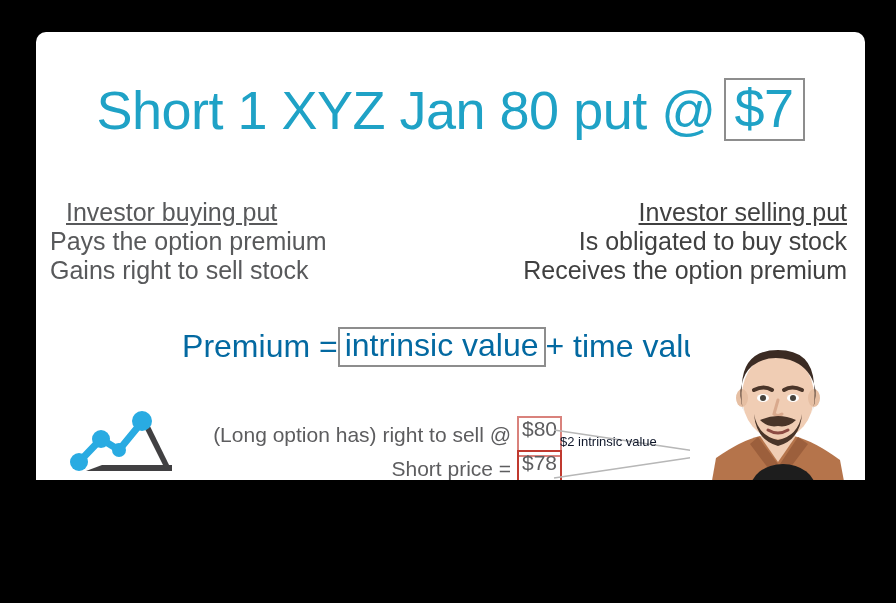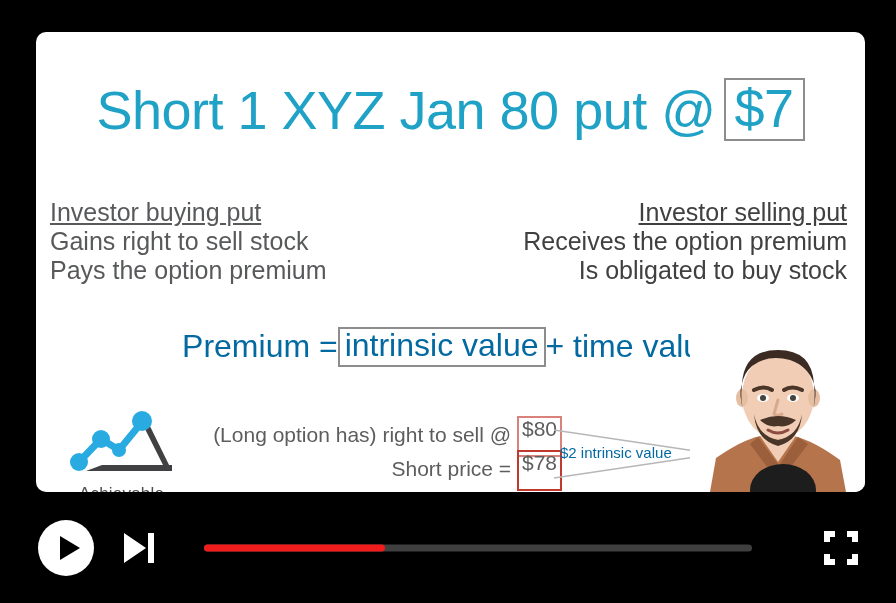--- a/index.html
+++ b/index.html
@@ -5,21 +5,21 @@
   html,body{margin:0;padding:0;background:#000;}
   body{
     width:896px;height:603px;overflow:hidden;
     font-family:"Liberation Sans", sans-serif;
     -webkit-font-smoothing:antialiased;
   }
 
   
   #player{
     position:relative;
-    width:896px;height:603px;
+    width:896px;height:480px;
     background:#000;
     border-radius:14px;
     overflow:hidden;
   }
 
   
   #slide{
     position:absolute;
     left:36px;top:32px;
     width:829px;height:460px;
@@ -61,21 +61,21 @@
   }
   .col{
     position:absolute;
     top:0;
     font-size:25px;
     line-height:29px;
     white-space:nowrap;
   }
   .col-left{ left:14px; text-align:left; color:#58595b; }
   .col-right{ right:18px; text-align:right; color:#404040; }
-  .col-head{ text-decoration:underline; text-underline-offset:2px; }
+  .col-head{ text-decoration:underline; text-underline-offset:2px;margin-left:16px; }
 
   
   #formula{
     position:absolute;
     left:0;top:295px;
     width:829px;
     text-align:center;
     white-space:nowrap;
   }
   .formula-text{
@@ -112,23 +112,23 @@
     padding:0 3px 15px 3px;
     line-height:1.05;
     vertical-align:middle;
   }
   .red-box-strong{ border-color:#c0392f; }
 
   
   #bracket{ position:absolute; left:516px; top:394px; }
   #intrinsic-label{
     position:absolute;
-    left:524px;top:412px;
-    font-size:15px;
-    color:#0369a1;
+    left:524px;top:402px;
+    font-size:13px;
+    color:#0f172a;
     white-space:nowrap;
   }
 
   
   #logo{ position:absolute; left:18px; top:360px; width:135px; }
   #logo-name{
     margin-top:-4px;
     text-align:center;
     font-size:17px;
     color:#4d4d4f;
@@ -183,28 +183,28 @@
   <div id="slide">
 
     <div id="title-row">
       <span class="title-text">Short 1 XYZ Jan 80 put @</span><span class="title-text boxed-gray">$7</span>
     </div>
 
     <div id="columns">
 
       <div class="col col-left">
         <div class="col-head">Investor buying put</div>
+        <div>Pays the option premium</div>
         <div>Gains right to sell stock</div>
-        <div>Pays the option premium</div>
       </div>
 
       <div class="col col-right">
         <div class="col-head">Investor selling put</div>
+        <div>Is obligated to buy stock</div>
         <div>Receives the option premium</div>
-        <div>Is obligated to buy stock</div>
       </div>
 
     </div>
 
     <div id="formula">
       <span class="formula-text">Premium =</span><span class="formula-text formula-box">intrinsic value</span><span class="formula-text">+ time value</span>
     </div>
 
     <div id="annot">
       <div class="annot-line">

